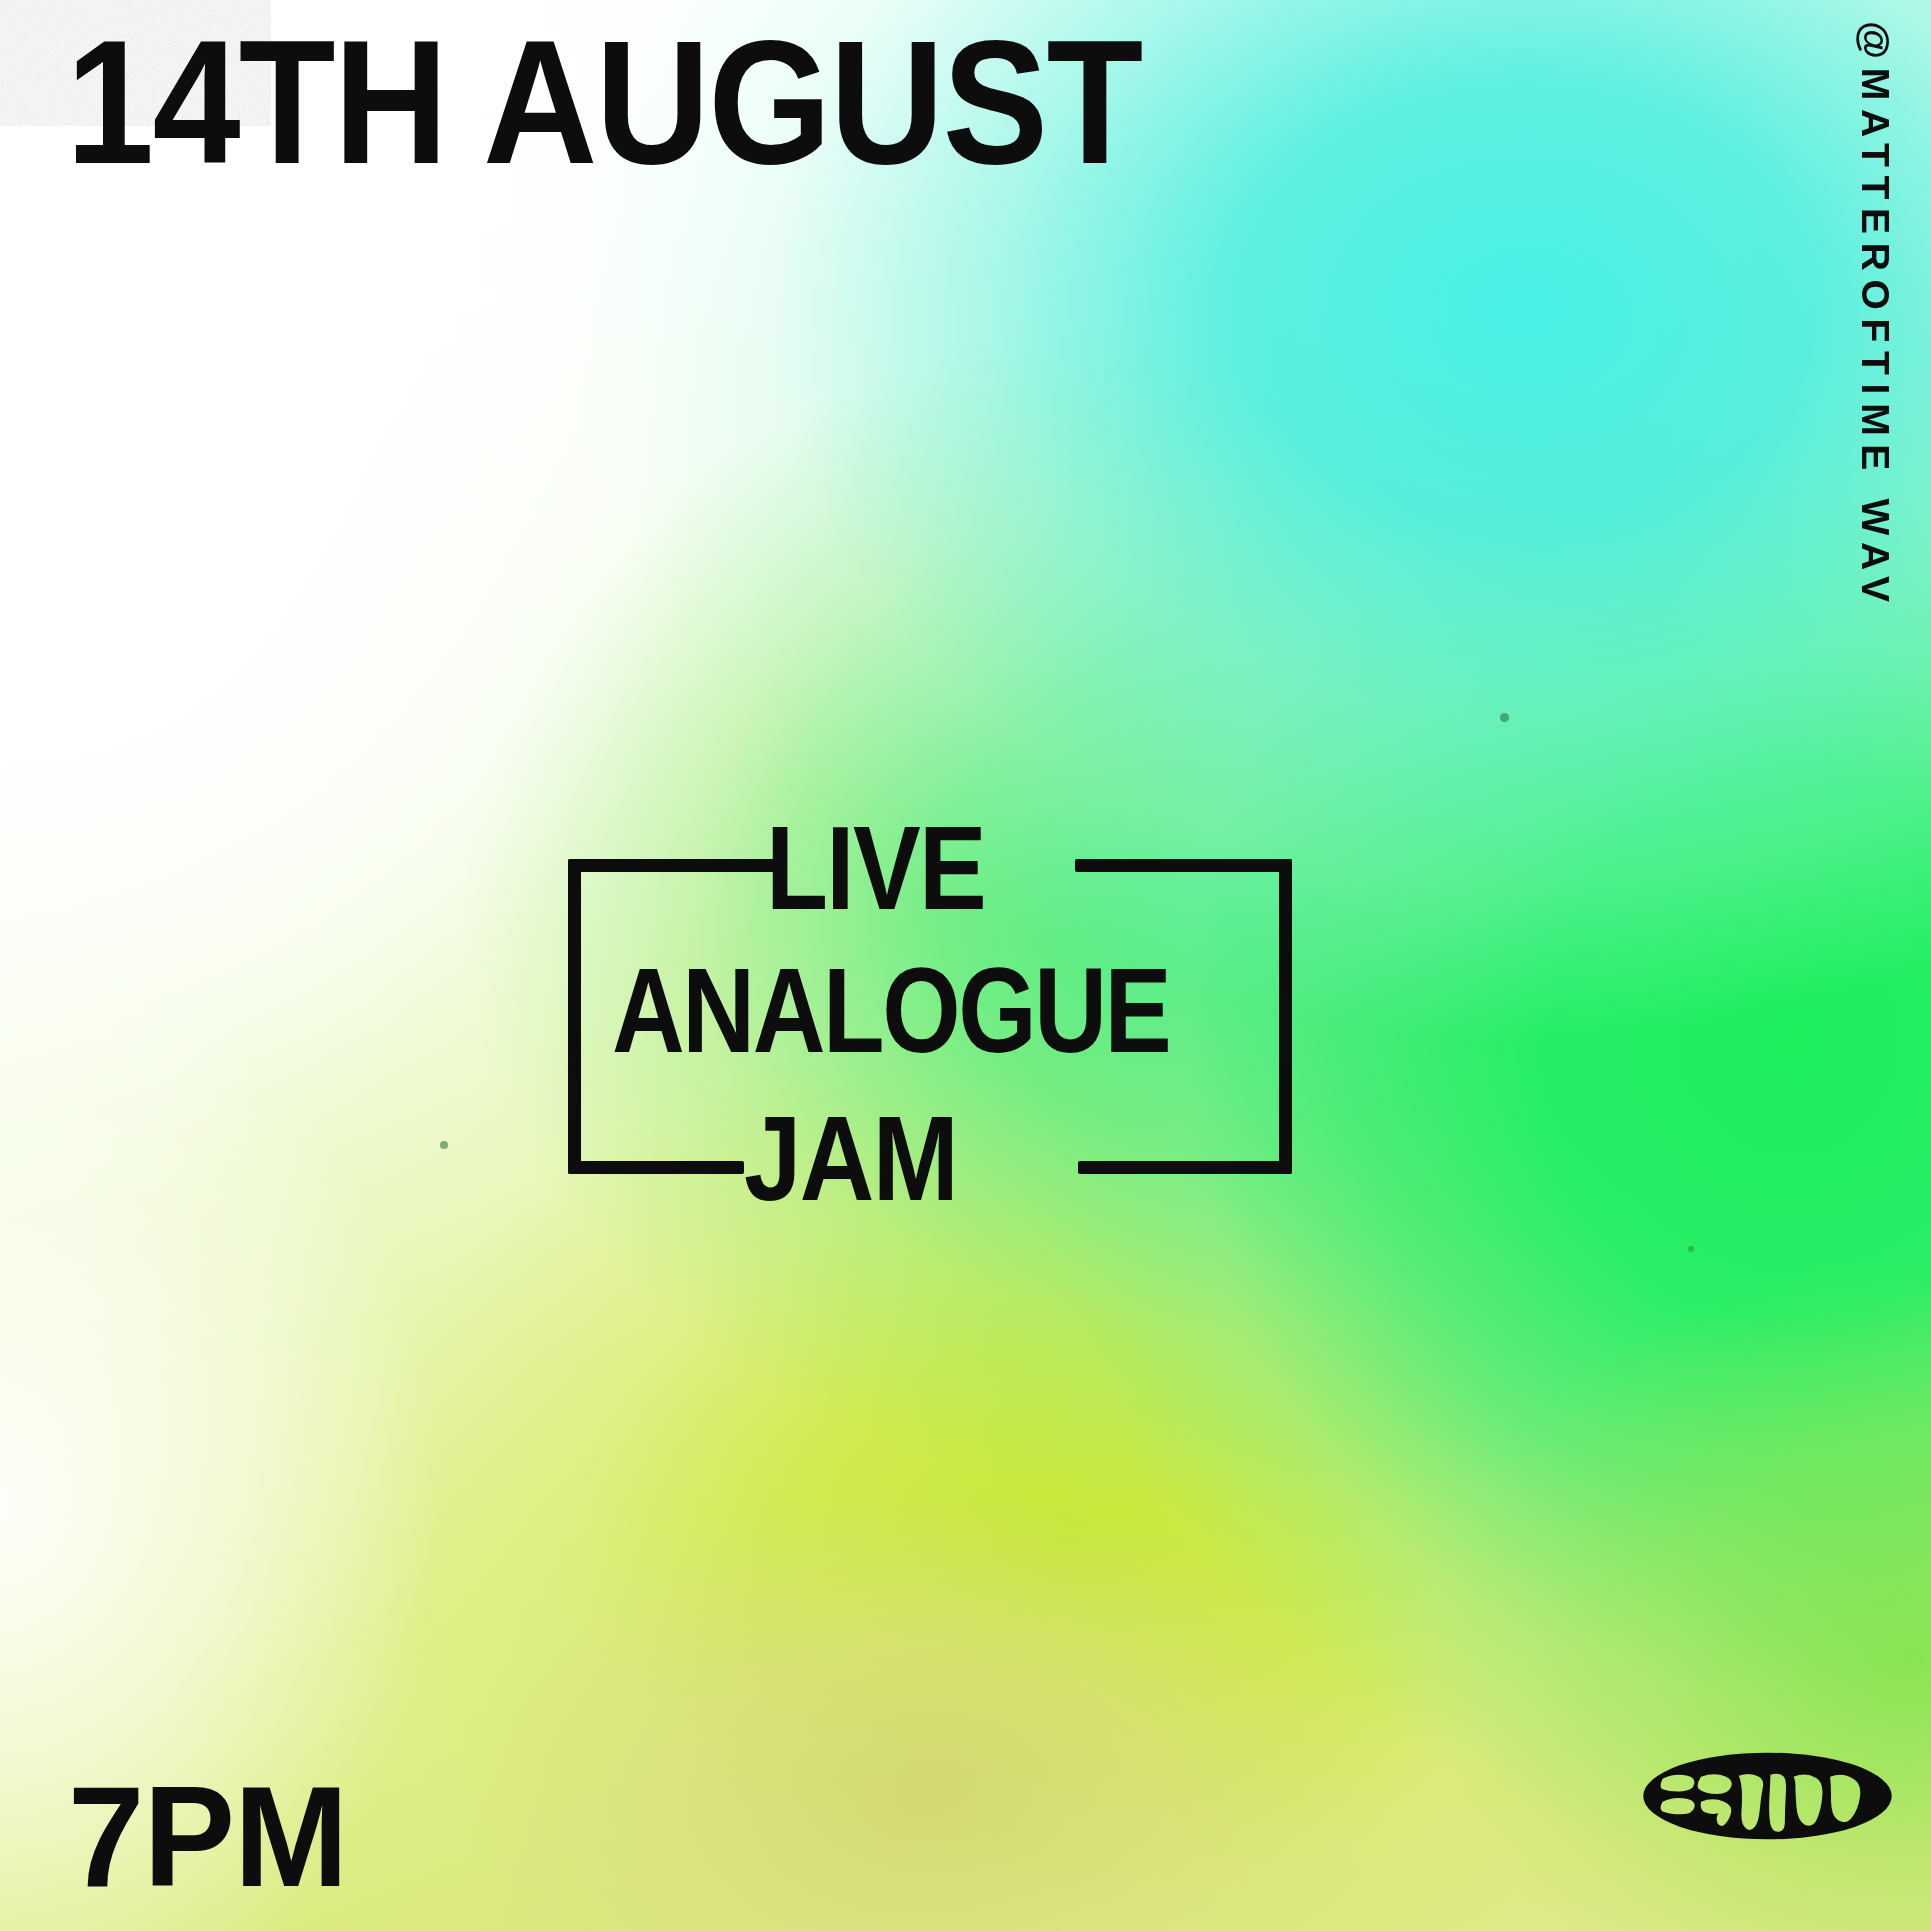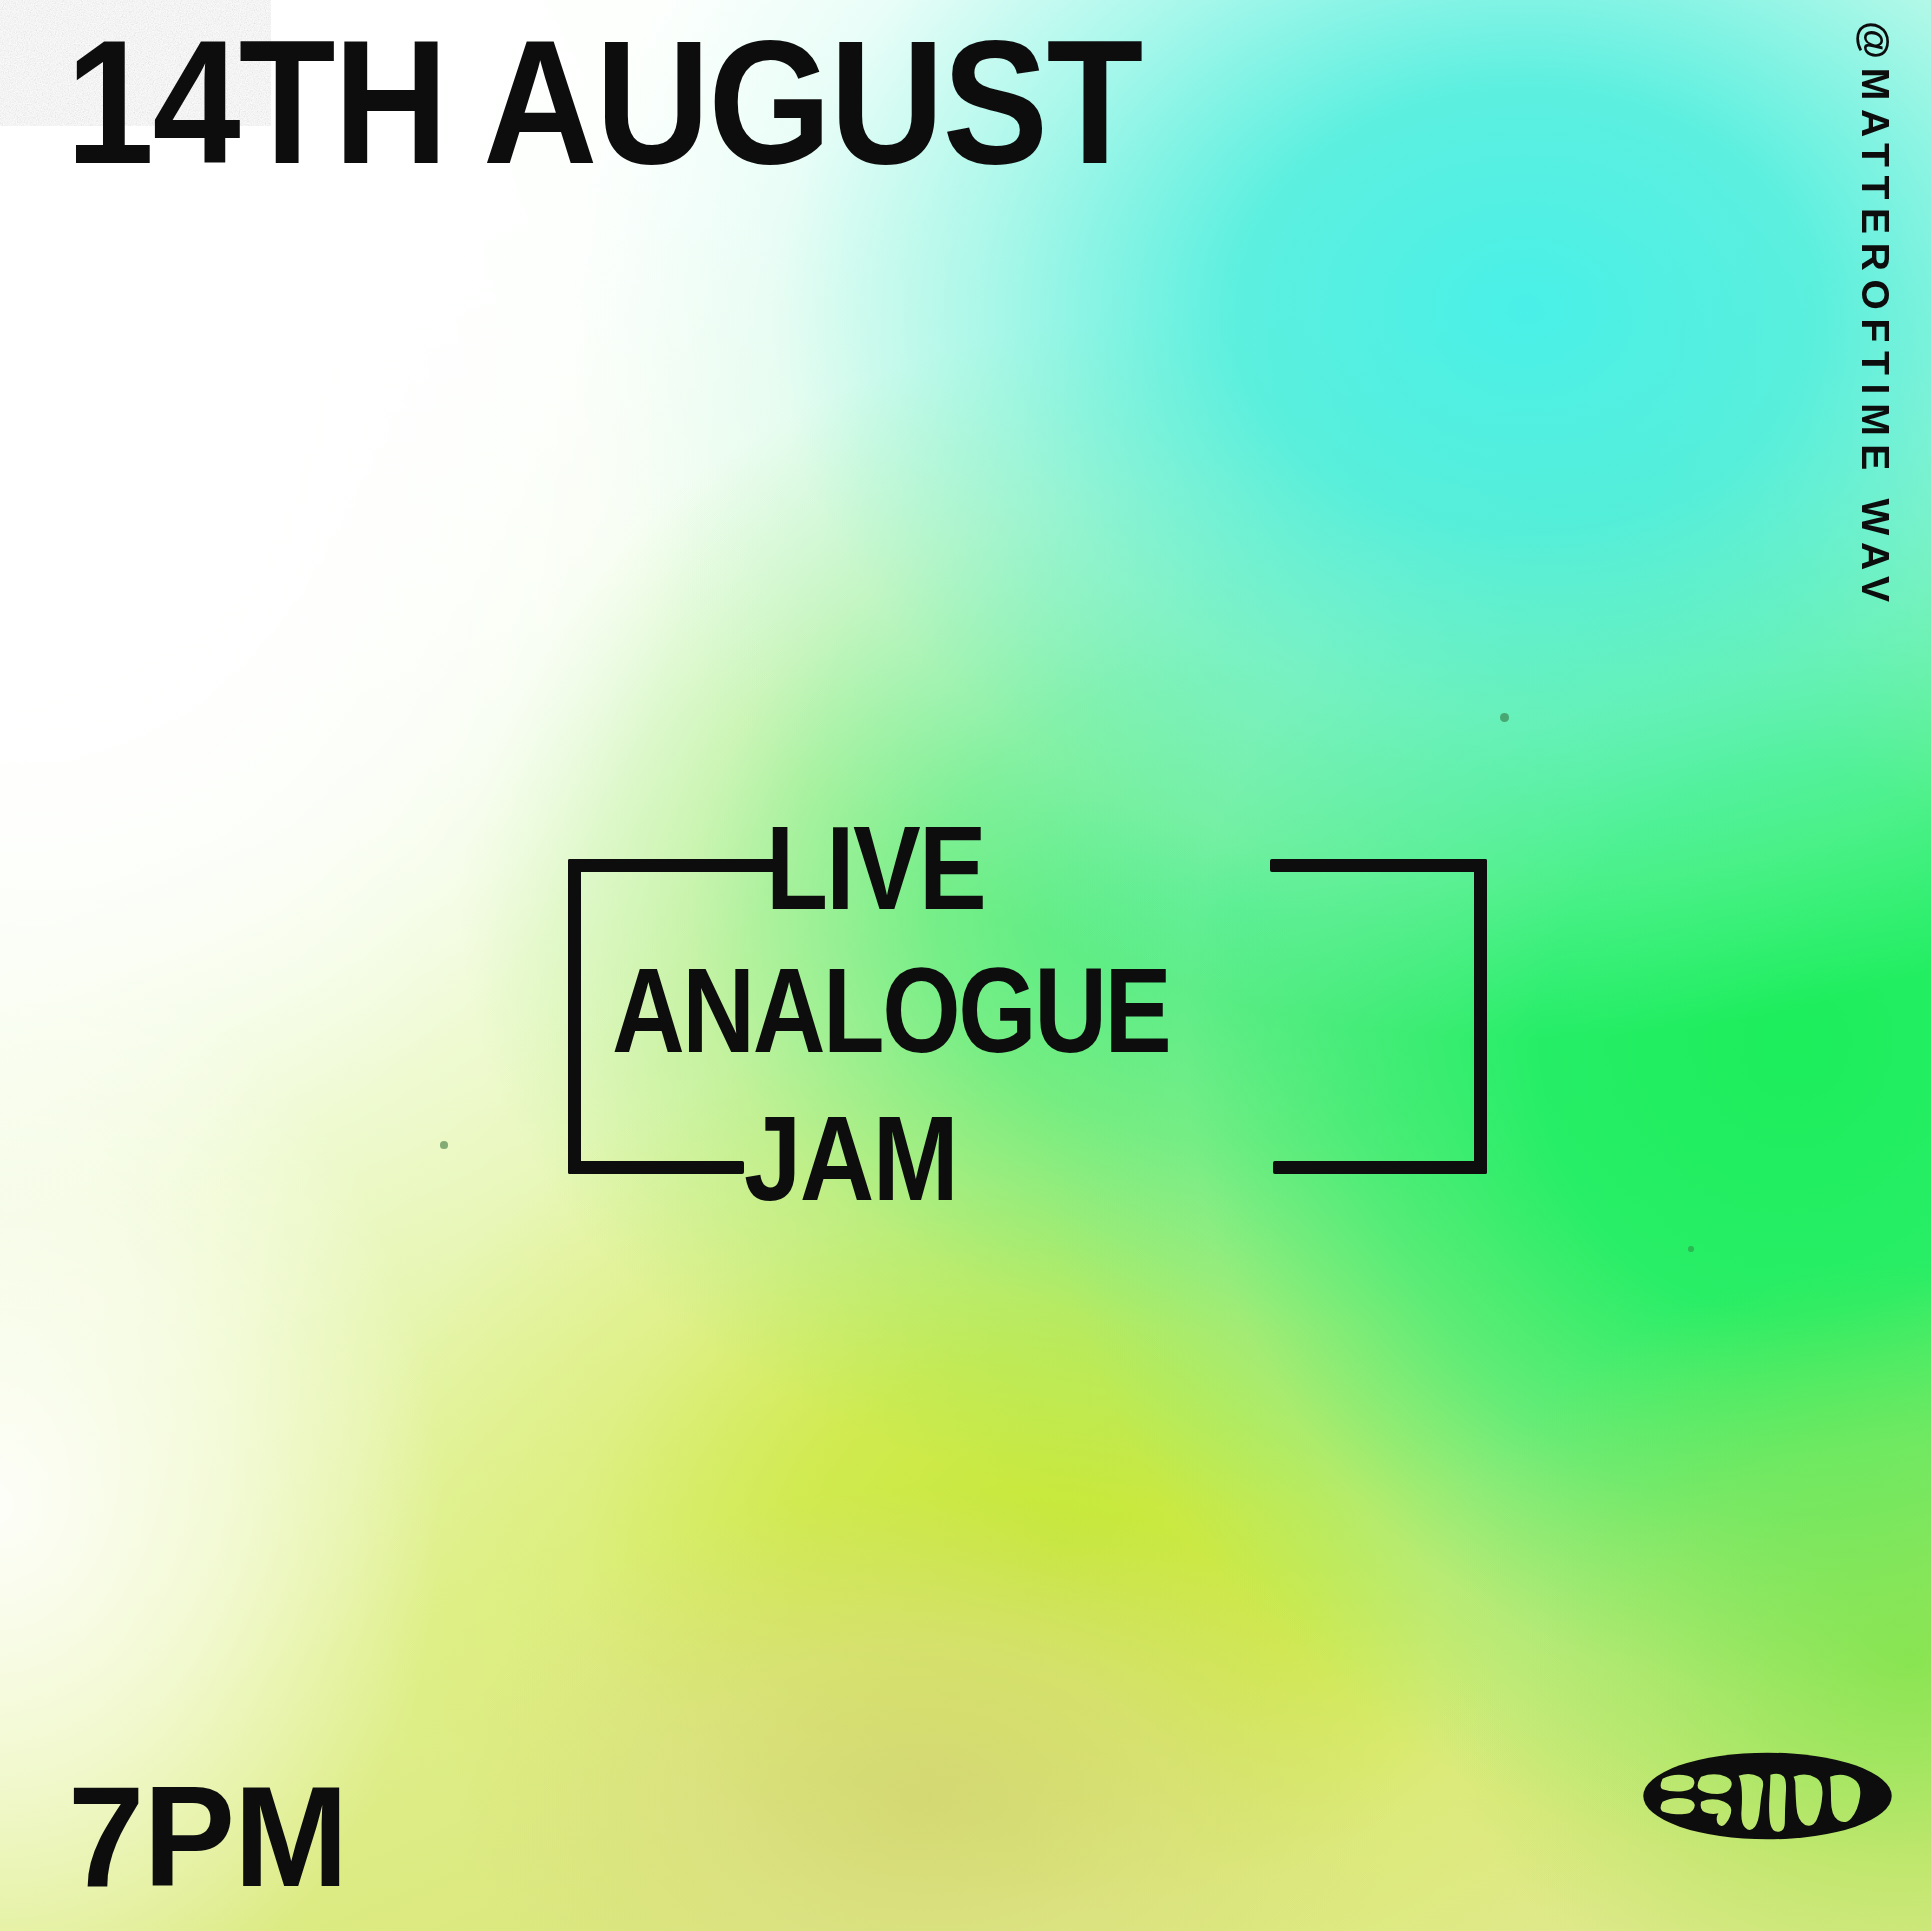--- a/index.html
+++ b/index.html
@@ -183,21 +183,21 @@
     color: #0d0d0d;
     white-space: nowrap;
     font-family: "Liberation Sans", sans-serif;
   }
 
   
   #lockup {
     position: absolute;
     left: 568px;
     top: 826px;
-    width: 919px;
+    width: 724px;
     height: 386px;
   }
 
   
   .frame-side {
     position: absolute;
     background: #0d0d0d;
   }
   #frame-left   { left: 0;    top: 33px;  width: 12.6px; height: 315px; border-radius: 1.9px; }
   #frame-right  { right: 0;   top: 33px;  width: 12.6px; height: 315px; border-radius: 1.9px; }

